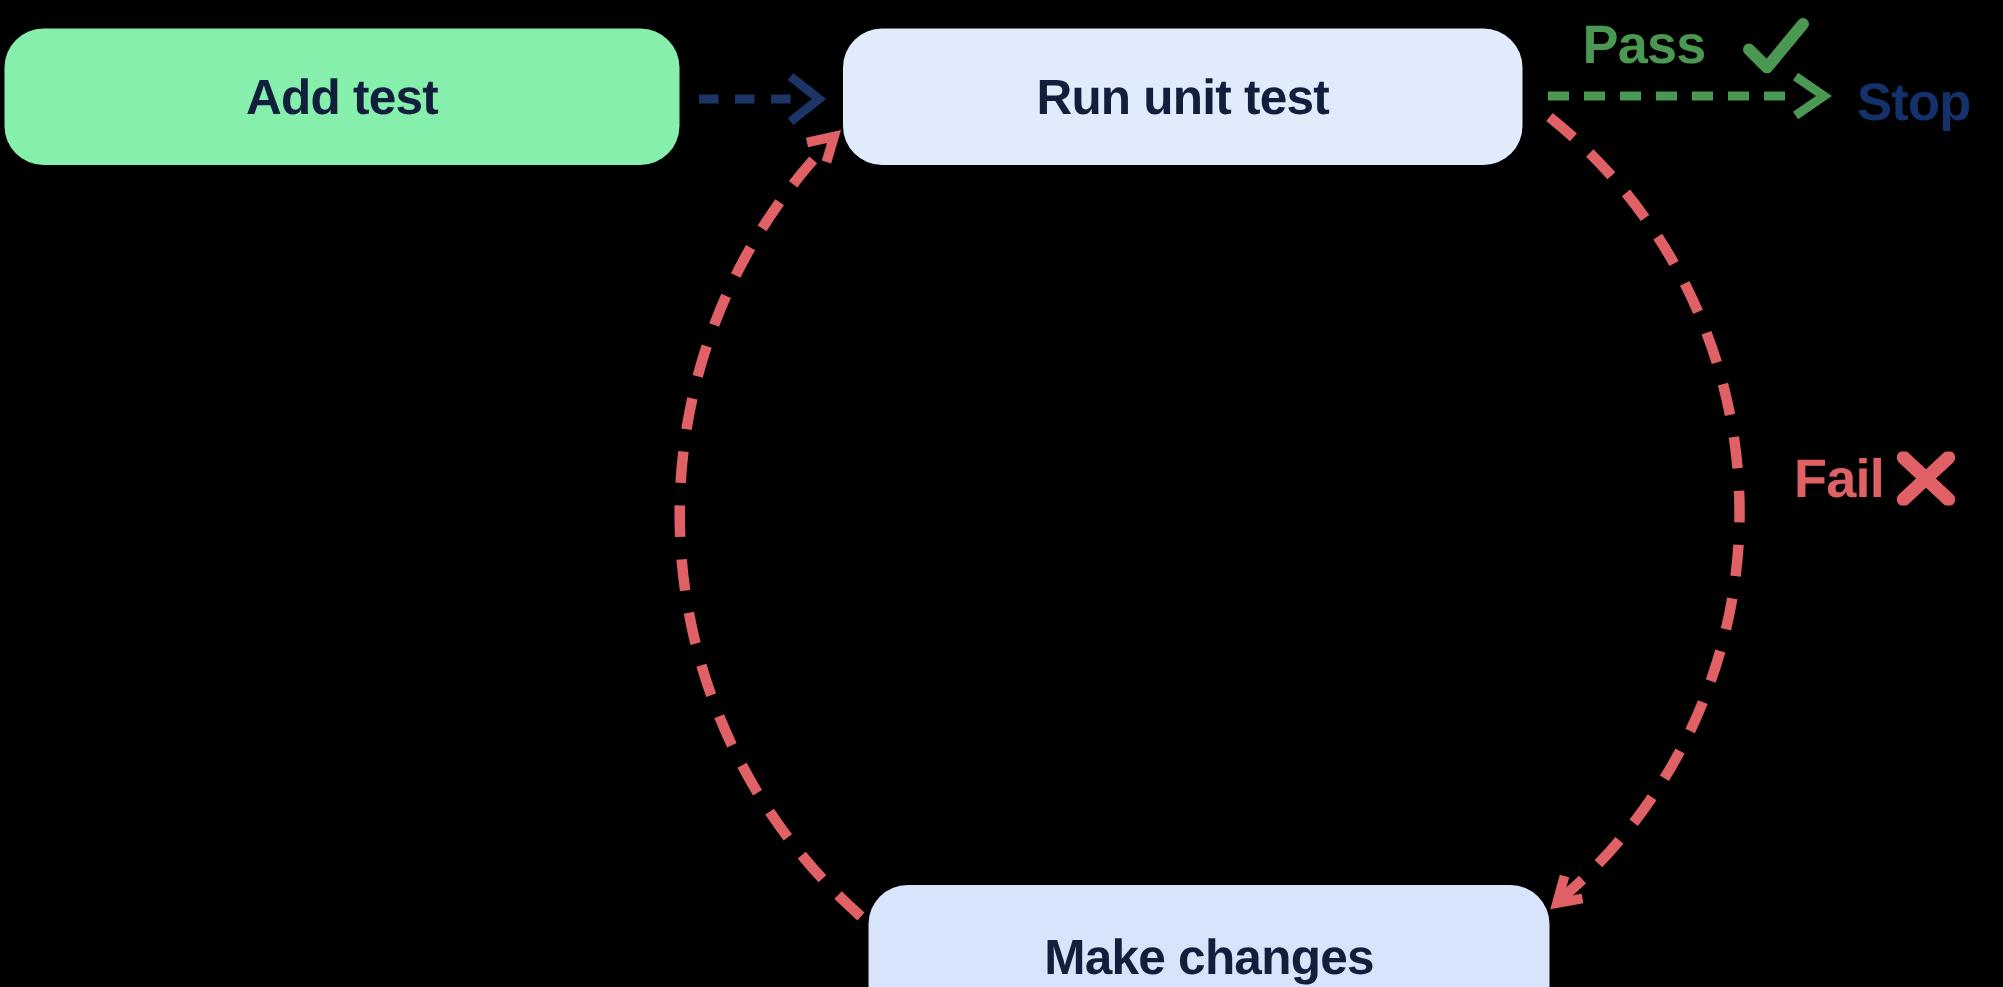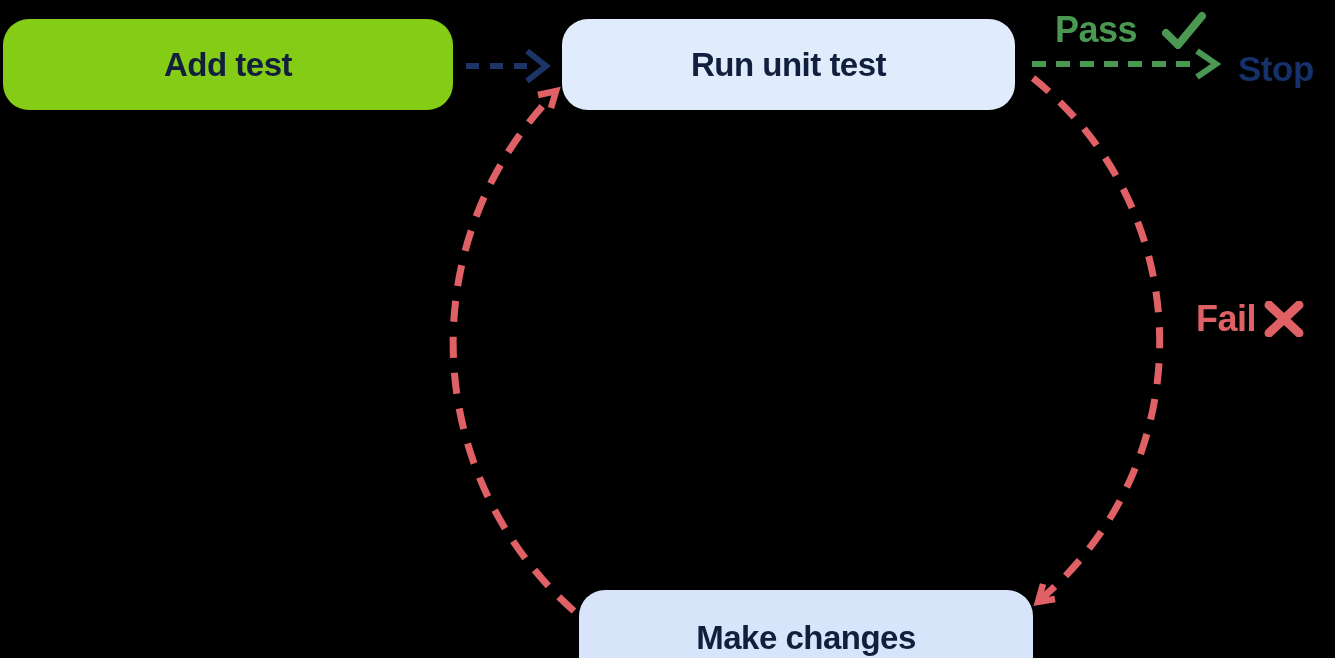--- a/index.html
+++ b/index.html
@@ -26,21 +26,21 @@
     position: absolute;
     display: flex;
     align-items: center;
     justify-content: center;
     border-radius: 26px;
     font-weight: 700;
     font-size: 33px;
     letter-spacing: -0.5px;
     color: #111F3D;
   }
-  #node-add-test   { left: 3px;   top: 19px;  width: 450px; height: 91px; background: #84cc16; }
+  #node-add-test   { left: 3px;   top: 19px;  width: 450px; height: 91px; background: #86efac; }
   #node-run-test   { left: 562px; top: 19px;  width: 453px; height: 91px; background: #E0EBFB; }
   #node-make-changes { left: 579px; top: 590px; width: 454px; height: 95px; background: #D7E4FA; }
   .flow-label {
     position: absolute;
     display: flex;
     align-items: center;
     font-weight: 700;
     line-height: 1;
     letter-spacing: -0.5px;
     white-space: nowrap;

